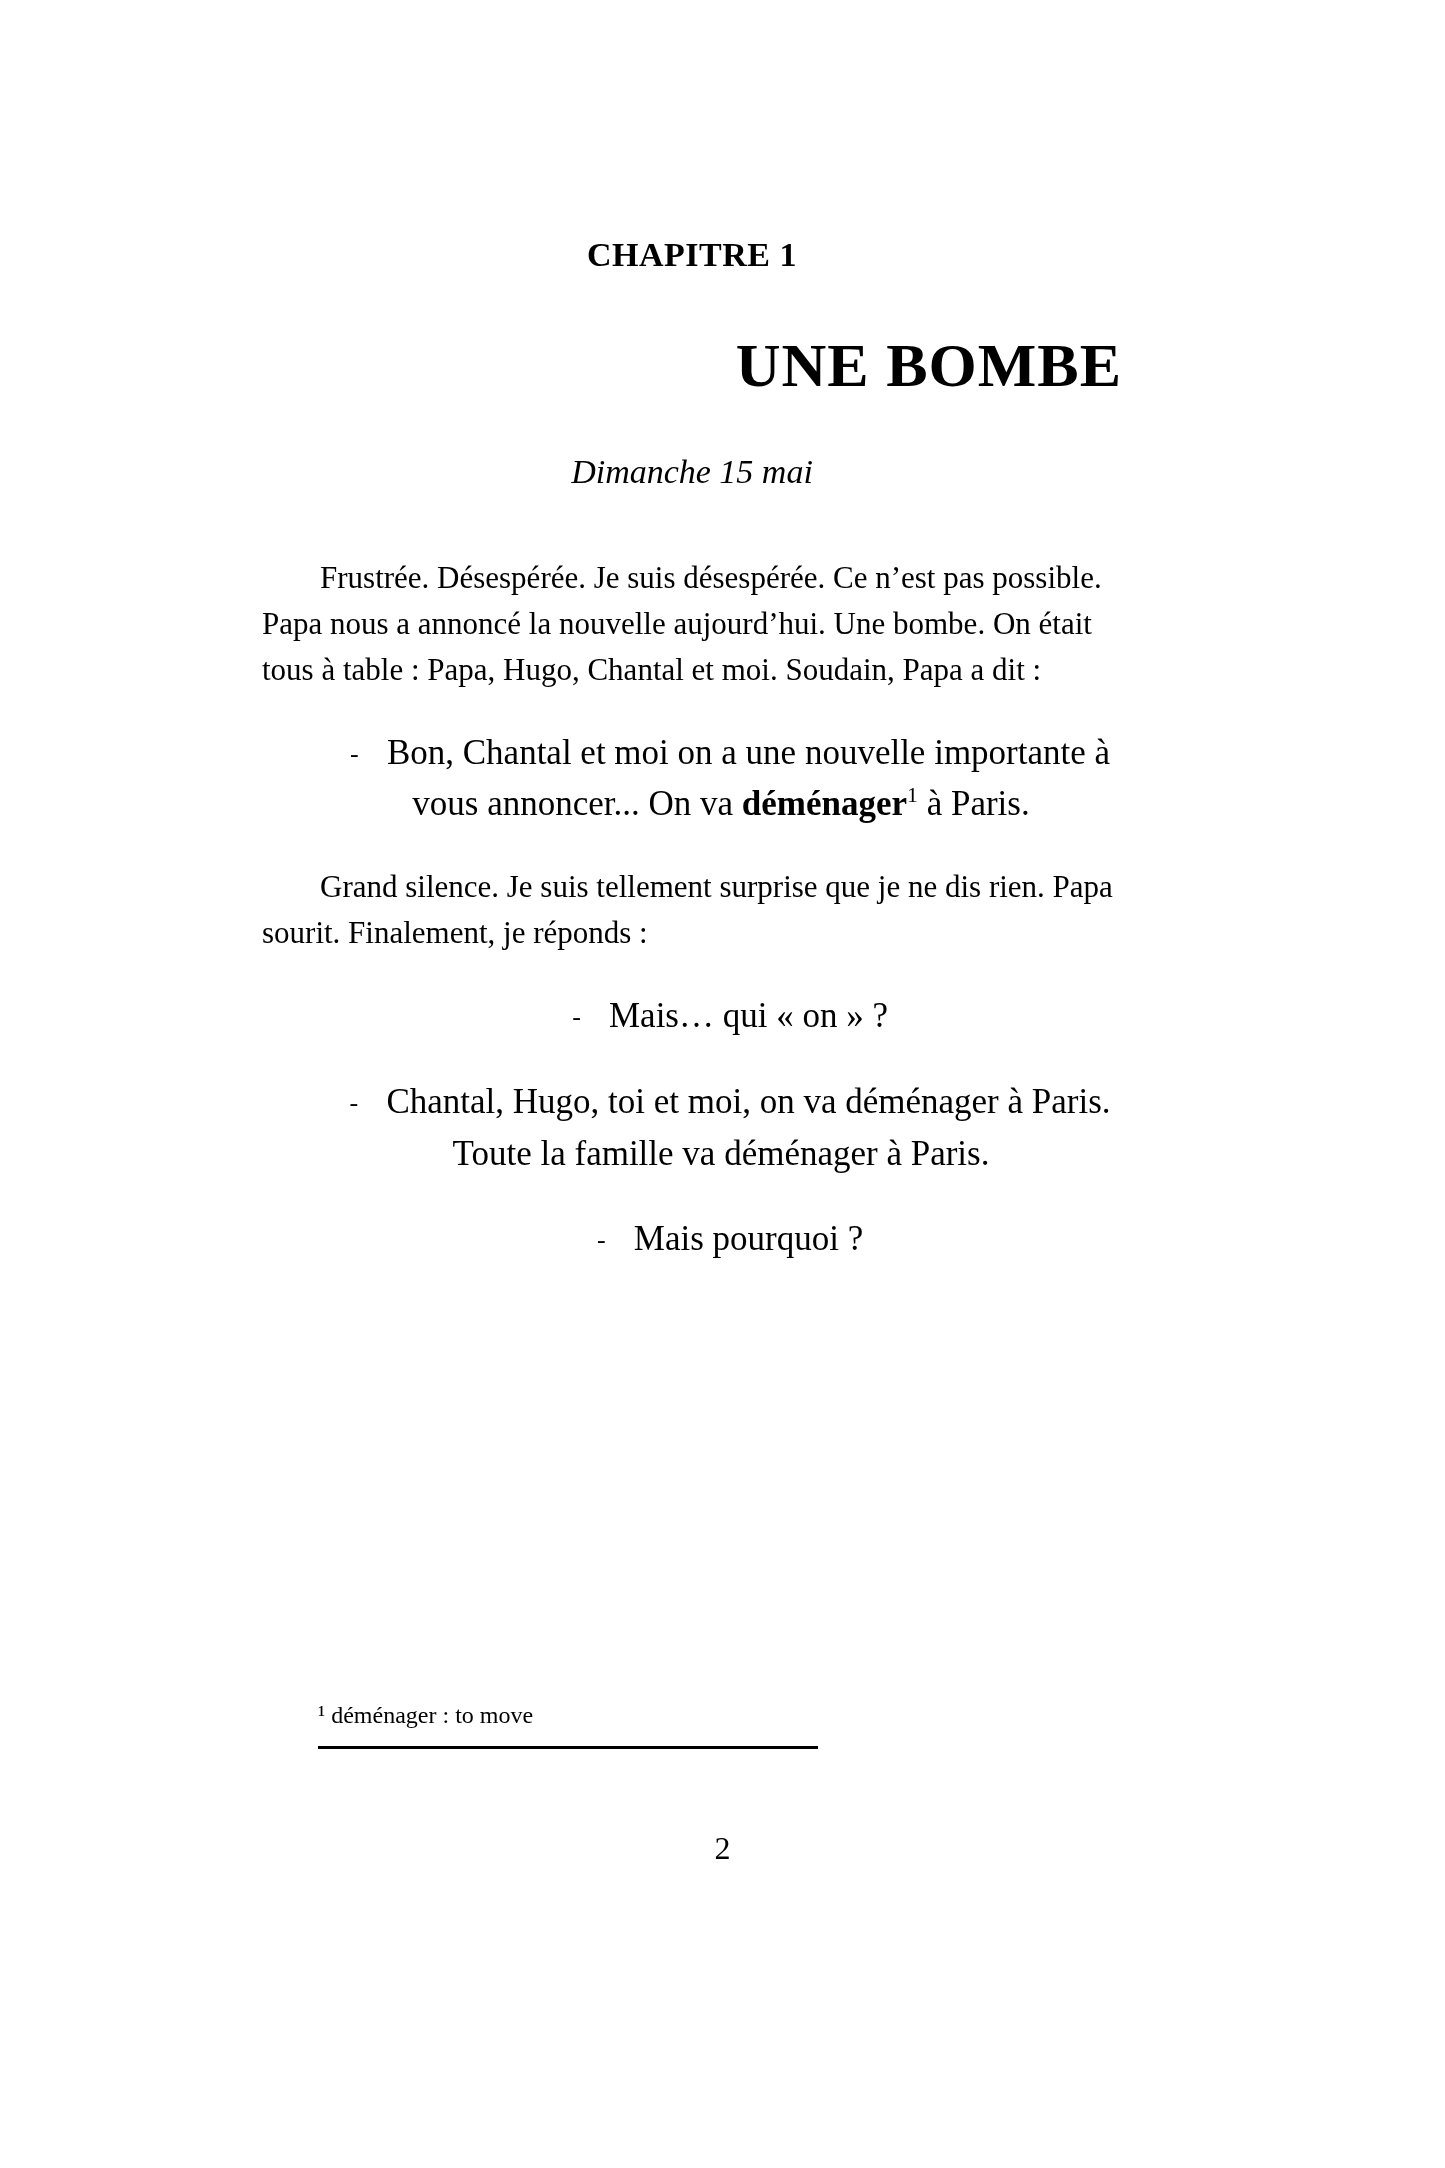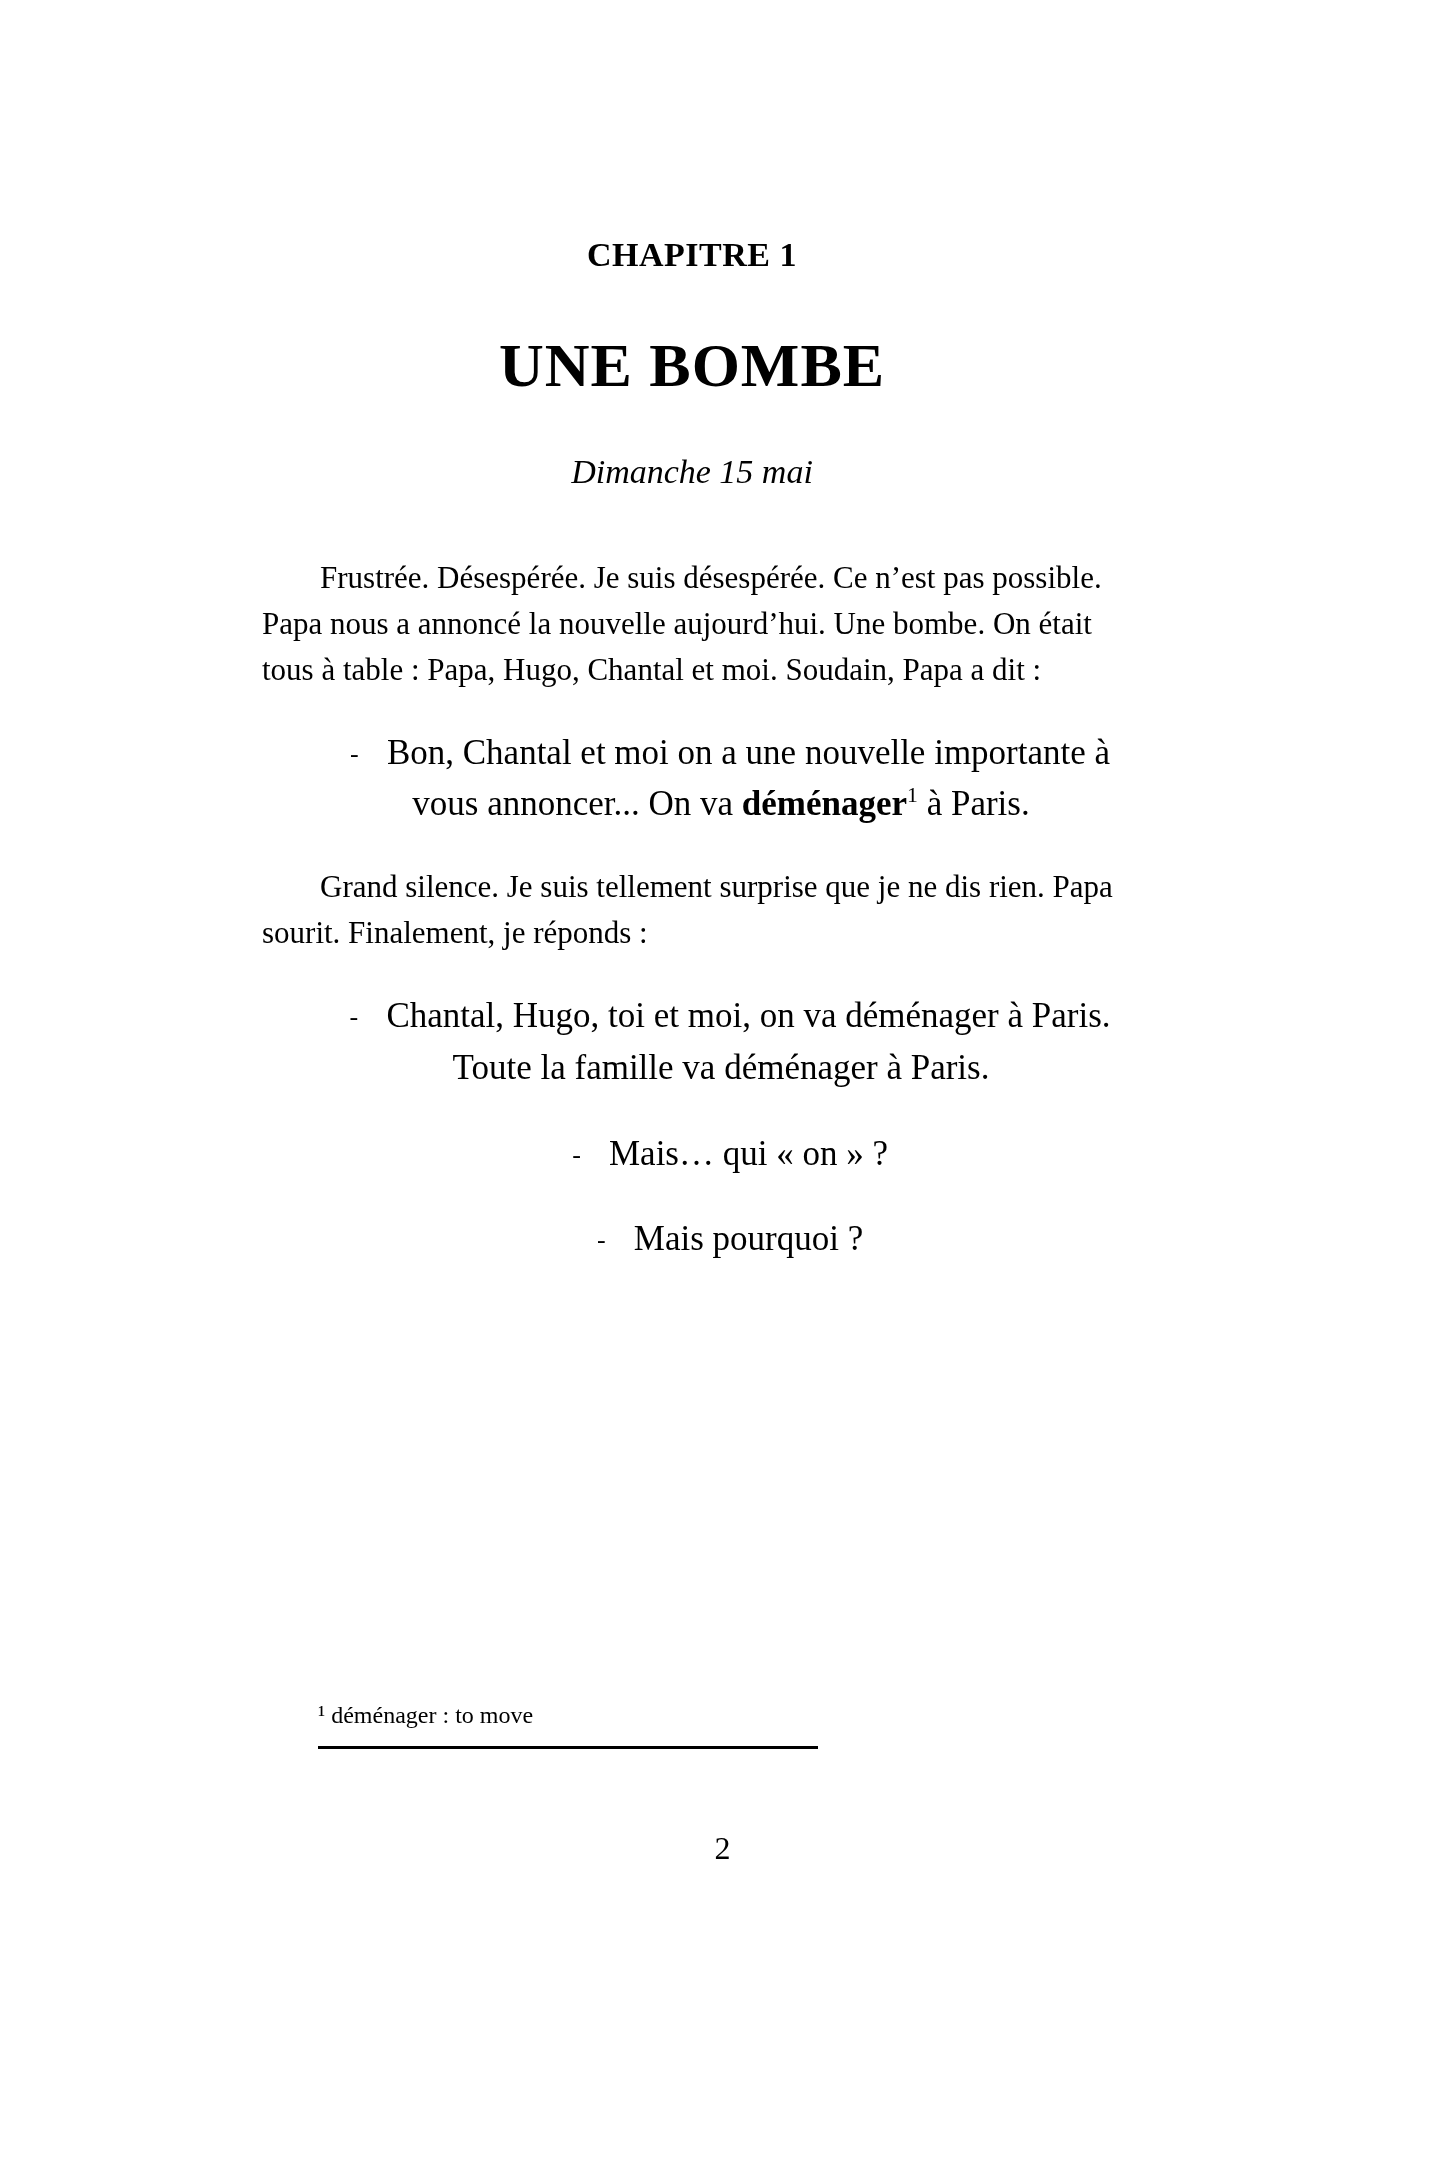--- a/index.html
+++ b/index.html
@@ -30,21 +30,21 @@
     width: 860px;
   }
   .chapter-label {
     text-align: center;
     font-weight: bold;
     font-size: 34px;
     letter-spacing: 0.5px;
     margin: 0 0 56px 0;
   }
   .chapter-title {
-    text-align: center;
+    text-align: right;
     font-weight: bold;
     font-size: 62px;
     letter-spacing: 1px;
     margin: 0 0 52px 0;
   }
   .date-line {
     text-align: center;
     font-style: italic;
     font-size: 34px;
     margin: 8px 0 64px 0;
@@ -119,25 +119,25 @@
 
     <p class="body-par indent">Frustrée. Désespérée. Je suis désespérée. Ce n’est pas possible. Papa nous a annoncé la nouvelle aujourd’hui. Une bombe. On était tous à table : Papa, Hugo, Chantal et moi. Soudain, Papa a dit :</p>
 
     <p class="dialogue">
       <span class="dash">-</span><span>Bon, Chantal et moi on a une nouvelle importante à vous annoncer... On va </span><span class="bold">déménager</span><sup>1</sup><span> à Paris.</span>
     </p>
 
     <p class="body-par indent">Grand silence. Je suis tellement surprise que je ne dis rien. Papa sourit. Finalement, je réponds :</p>
 
     <p class="dialogue">
-      <span class="dash">-</span><span>Chantal, Hugo, toi et moi, on va déménager à Paris. Toute la famille va déménager à Paris.</span>
+      <span class="dash">-</span><span>Mais… qui « on » ?</span>
     </p>
 
     <p class="dialogue">
-      <span class="dash">-</span><span>Mais… qui « on » ?</span>
+      <span class="dash">-</span><span>Chantal, Hugo, toi et moi, on va déménager à Paris. Toute la famille va déménager à Paris.</span>
     </p>
 
     <p class="dialogue">
       <span class="dash">-</span><span>Mais pourquoi ?</span>
     </p>
 
   </div>
 
   <div class="footnote-rule"></div>
 

